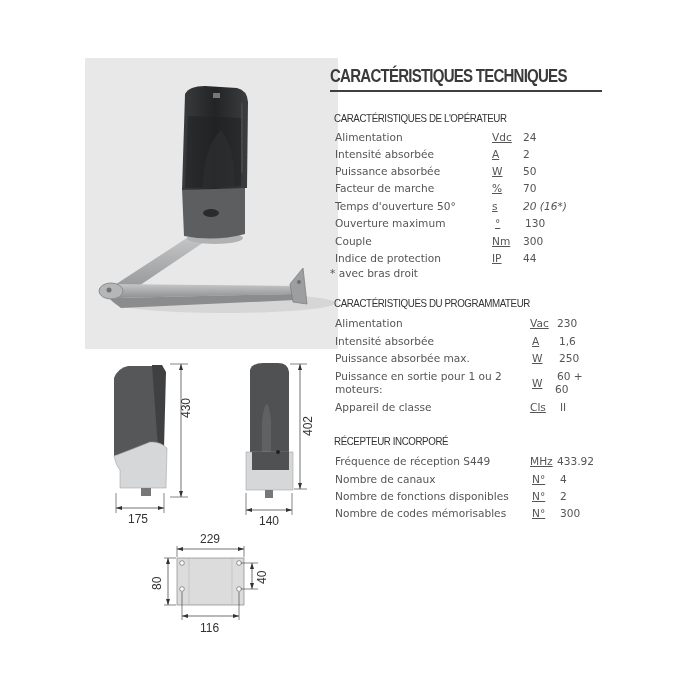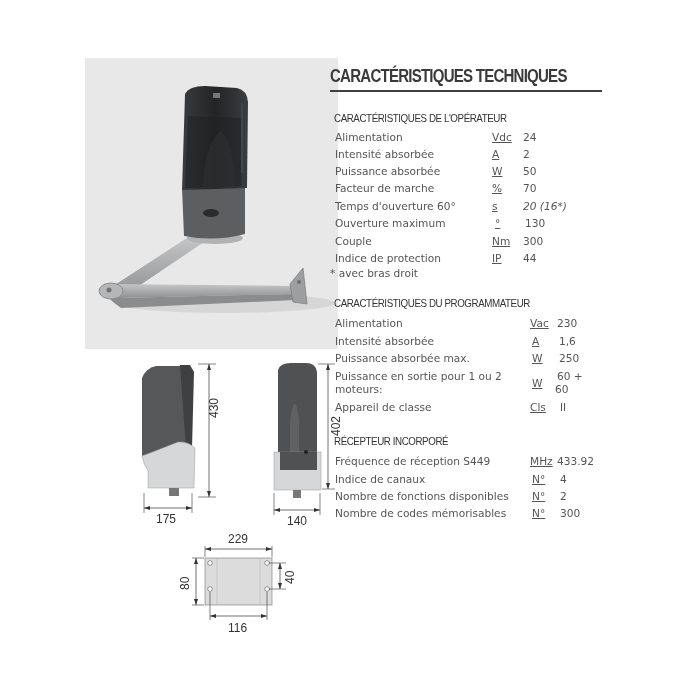--- a/index.html
+++ b/index.html
@@ -1,19 +1,19 @@
 <!DOCTYPE html>
 <html><head>
 <meta charset="utf-8">
 <style>
   html, body { margin:0; padding:0; background:#ffffff; }
   body { width:700px; height:700px; position:relative; overflow:hidden; font-family:"DejaVu Sans", sans-serif; color:#4a4a4a; }
   .photo { position:absolute; left:85px; top:58px; width:253px; height:291px; background:#e8e8e8; }
   .photo svg { position:absolute; left:0; top:0; }
-  .drawings { position:absolute; left:0; top:0; width:340px; height:700px; pointer-events:none;margin-left:28px; }
+  .drawings { position:absolute; left:0; top:0; width:340px; height:700px; pointer-events:none; }
   .drawings svg { position:absolute; left:0; top:0; }
 
   .specs { position:absolute; left:330px; top:60px; width:275px; }
   .main-title { font-family:"Liberation Sans", sans-serif; font-weight:bold; font-size:17.5px; color:#3a3a3a; letter-spacing:-0.9px; transform:scaleX(0.86); transform-origin:left; white-space:nowrap; height:22px; line-height:22px; margin-top:5px; }
   .title-rule { height:2px; background:#3f3f3f; width:272px; margin-top:3px; }
   .section-title { font-family:"Liberation Sans", sans-serif; font-size:11.5px; color:#333; letter-spacing:-0.5px; transform:scaleX(0.85); transform-origin:left; white-space:nowrap; position:absolute; left:4px; }
   .row { position:absolute; left:5px; font-size:10.6px; color:#555; white-space:nowrap; line-height:13px; }
   .row .lbl { position:absolute; left:0; }
   .row .unit { position:absolute;text-decoration:underline; }
   .row .val { position:absolute; }
@@ -171,21 +171,21 @@
         <span class="lbl">Puissance absorbée</span>
         <span class="unit" style="left:157px;">W</span>
         <span class="val" style="left:188px;">50</span>
       </div>
     <div class="row" style="top:90px;">
         <span class="lbl">Facteur de marche</span>
         <span class="unit" style="left:157px;">%</span>
         <span class="val" style="left:188px;">70</span>
       </div>
     <div class="row" style="top:108px;">
-        <span class="lbl">Temps d'ouverture 60°</span>
+        <span class="lbl">Temps d'ouverture 50°</span>
         <span class="unit" style="left:157px;">s</span>
         <span class="val" style="left:188px;font-style:italic;">20 (16*)</span>
       </div>
     <div class="row" style="top:125px;">
         <span class="lbl">Ouverture maximum</span>
         <span class="unit" style="left:160px;">°</span>
         <span class="val" style="left:190px;">130</span>
       </div>
     <div class="row" style="top:143px;">
         <span class="lbl">Couple</span>
@@ -228,21 +228,21 @@
         <span class="val" style="left:225px;">II</span>
       </div>
 
     <div class="section-title" style="top:343px;">RÉCEPTEUR INCORPORÉ</div>
     <div class="row" style="top:363px;">
         <span class="lbl">Fréquence de réception S449</span>
         <span class="unit" style="left:195px;">MHz</span>
         <span class="val" style="left:222px;">433.92</span>
       </div>
     <div class="row" style="top:381px;">
-        <span class="lbl">Indice de canaux</span>
+        <span class="lbl">Nombre de canaux</span>
         <span class="unit" style="left:197px;">N°</span>
         <span class="val" style="left:225px;">4</span>
       </div>
     <div class="row" style="top:398px;">
         <span class="lbl">Nombre de fonctions disponibles</span>
         <span class="unit" style="left:197px;">N°</span>
         <span class="val" style="left:225px;">2</span>
       </div>
     <div class="row" style="top:415px;">
         <span class="lbl">Nombre de codes mémorisables</span>

